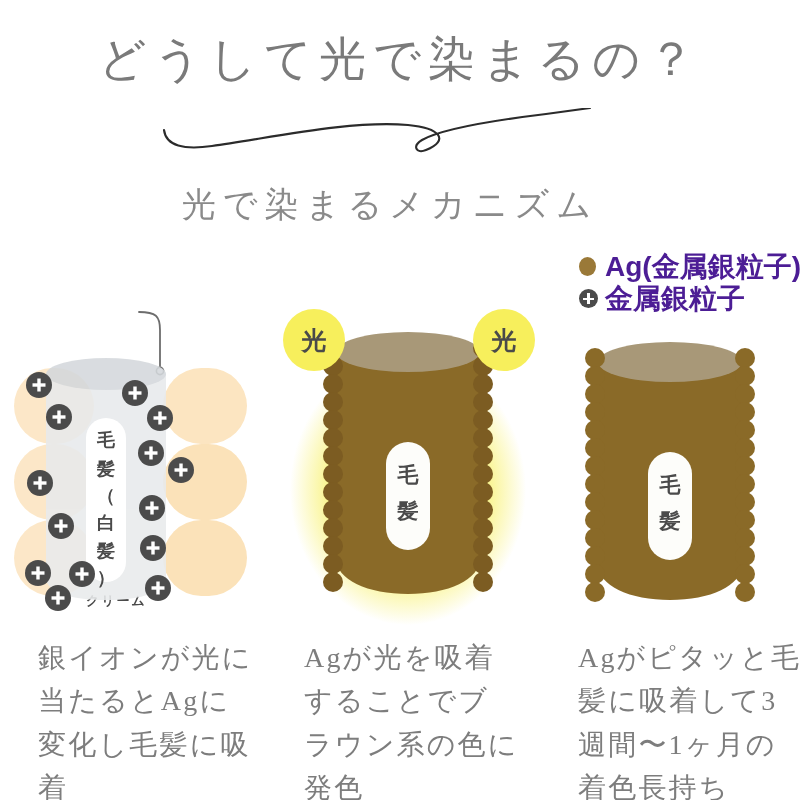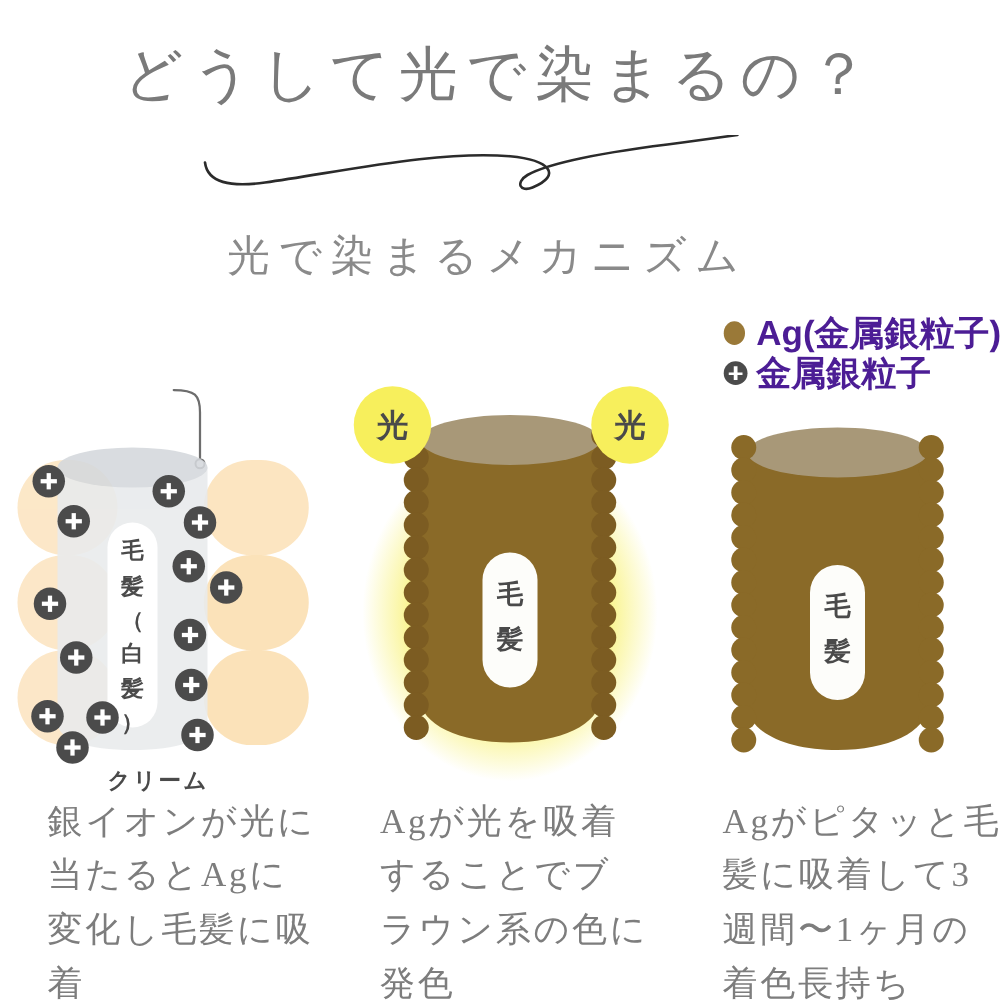--- a/index.html
+++ b/index.html
@@ -138,23 +138,23 @@
     letter-spacing: 2.2px;
     color: #7d7d7d;
   }
   #panel-3 .caption { left: 36px; width: 225px; }
   #panel-2 .caption { left: 26px; }
 
   
   .cream-label {
     position: absolute;
     left: 78px;
-    top: 312px;
+    top: 292px;
     font-family: "Liberation Sans", "DejaVu Sans", sans-serif;
-    font-size: 18px;
+    font-size: 13px;
     font-weight: bold;
     letter-spacing: 2px;
     color: #4a4a4a;
     white-space: nowrap;
   }
 
   .hair-text {
     font-family: "Liberation Sans", "DejaVu Sans", sans-serif;
     font-weight: bold;
     fill: #4a4a4a;

